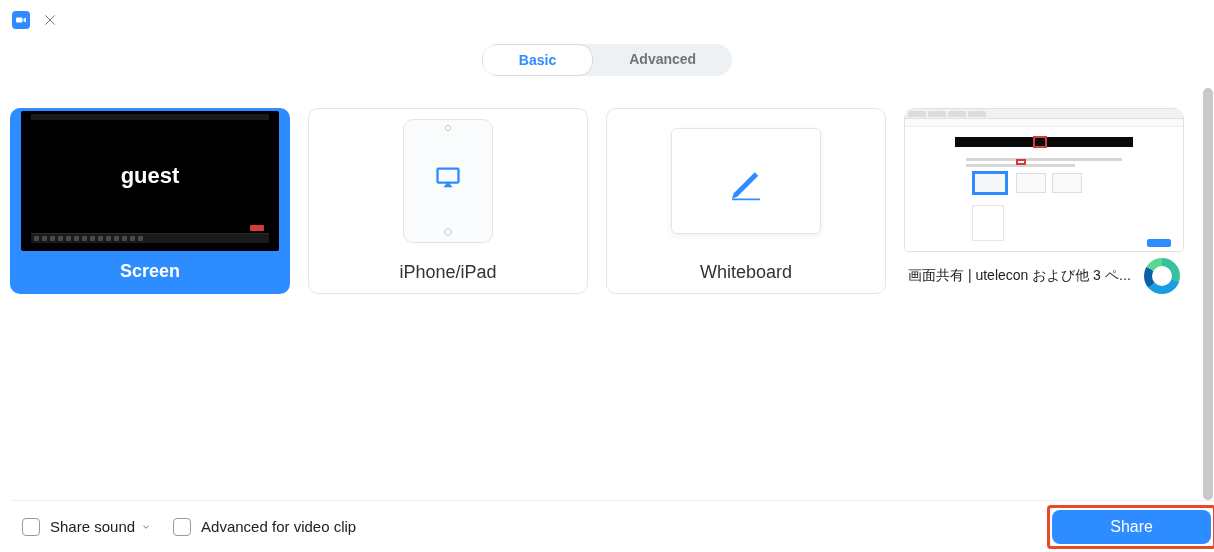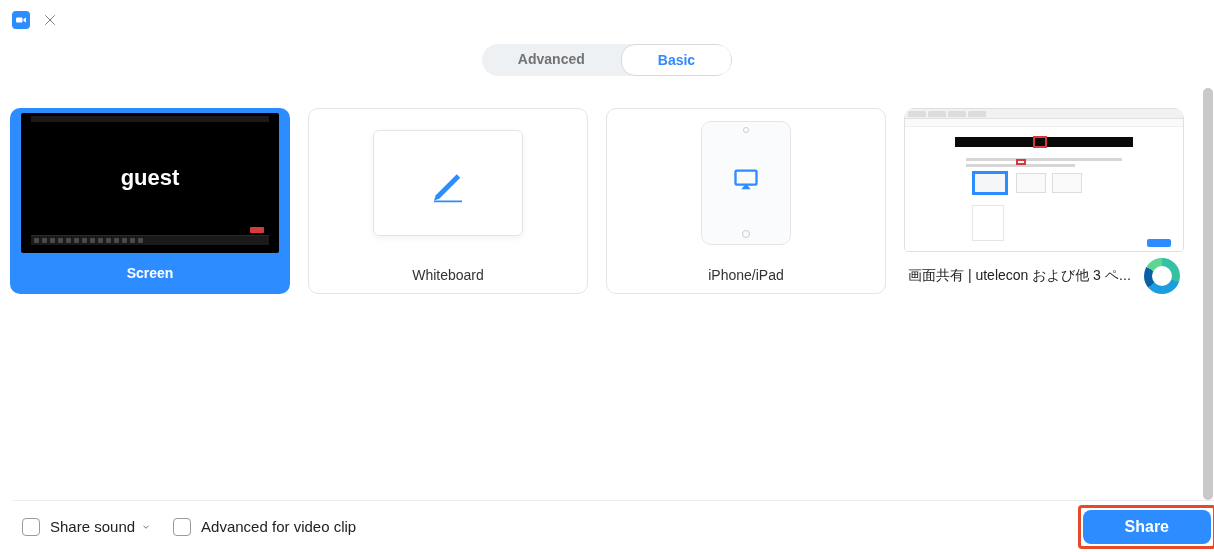--- a/index.html
+++ b/index.html
@@ -19,21 +19,21 @@
   .tab { padding: 7px 36px; font-size: 14px; font-weight: 600; cursor: pointer; border-radius: 14px; }
   .tab.active { background: #fff; color: #2D8CFF; border: 1px solid #d6d8db; }
   .tab.inactive { color: #737373; }
 
   
   .content { position: relative; padding: 4px 10px; height: 412px; }
   .grid { display: flex; flex-wrap: wrap; gap: 18px; }
   .card { width: 280px; height: 186px; border: 1px solid #e3e5e8; border-radius: 10px; display: flex; flex-direction: column; overflow: hidden; cursor: pointer; background: #fff; }
   .card.selected { border: 3px solid #2D8CFF; background: #2D8CFF; }
   .card-thumb { flex: 1; display: flex; align-items: center; justify-content: center; position: relative; }
-  .card-label { text-align: center; padding: 10px 6px; font-size: 14px; color: #333; white-space: nowrap; overflow: hidden; text-overflow: ellipsis; }
+  .card-label { text-align: center; padding: 10px 6px; font-size: 18px; color: #333; white-space: nowrap; overflow: hidden; text-overflow: ellipsis; }
   .card.selected .card-label { color: #fff; font-weight: 600; }
 
   
   .screen-thumb { width: 258px; height: 140px; background: #000; border-radius: 2px; position: relative; overflow: hidden; display:flex; align-items:center; justify-content:center; }
   .screen-thumb .guest { color:#fff; font-weight:700; font-size:22px; margin-top:-10px;}
   .screen-thumb .taskbar { position:absolute; left:4%; bottom:8px; width:92%; height:10px; background:#1a1a1a; border-top:1px solid #2a2a2a; display:flex; align-items:center; gap:3px; padding:0 3px; }
   .screen-thumb .taskbar span { width:5px; height:5px; background:#4a4a4a; border-radius:1px; }
   .screen-thumb .topbar { position:absolute; top:3px; left:4%; width:92%; height:6px; background:#1a1a1a; }
   .screen-thumb .redtag { position:absolute; right:6%; bottom:20px; width:14px; height:6px; background:#d63a3a; border-radius:1px; }
 
@@ -76,21 +76,21 @@
 
   
   .footer { position:absolute; left:12px; bottom:0; width:100%; height:52px; border-top:1px solid #eee; display:flex; align-items:center; padding:0 10px; background:#fff; }
   .chk-wrap { display:flex; align-items:center; margin-right:22px; cursor:pointer;}
   .chk { width:18px; height:18px; border:1.5px solid #9a9a9a; border-radius:4px; margin-right:10px; }
   .chk-wrap .label { font-size:15px; color:#222; }
   .caret { margin-left:6px; }
   .caret svg { width:10px; height:10px; }
   .spacer { flex:1; }
   .share-wrap { border:3px solid #e8492b; border-radius:4px; padding:2px;}
-  .share-btn { background:#2D8CFF; color:#fff; font-weight:700; font-size:16px; border:none; border-radius:8px; padding:8px 42px; cursor:pointer; }
+  .share-btn { background:#2D8CFF; color:#fff; font-weight:400; font-size:16px; border:none; border-radius:8px; padding:8px 58px; cursor:pointer; }
 </style>
 </head>
 <body>
 
 <div class="header">
   <div class="zoom-icon">
     <svg viewBox="0 0 24 24">
         <rect x="2" y="7" width="13" height="10" rx="2" fill="#fff"></rect>
         <path d="M17 10 L22 7 V17 L17 14 Z" fill="#fff"></path>
       </svg>
@@ -98,22 +98,22 @@
   <div class="close-btn">
     <svg viewBox="0 0 24 24">
         <line x1="4" y1="4" x2="20" y2="20"></line>
         <line x1="20" y1="4" x2="4" y2="20"></line>
       </svg>
   </div>
 </div>
 
 <div class="tabs">
   <div class="tab-group">
+    <div class="tab active">Basic</div>
     <div class="tab inactive">Advanced</div>
-    <div class="tab active">Basic</div>
   </div>
 </div>
 
 <div class="content">
   <div class="grid">
 
     <div class="card selected">
       <div class="card-thumb">
         <div class="screen-thumb">
           <div class="topbar"></div>
@@ -131,46 +131,46 @@
               <span></span>
               <span></span>
               <span></span>
               <span></span>
               <span></span>
               <span></span>
             </div>
         </div>
       </div>
       <div class="card-label">Screen</div>
-    </div>
-
-    <div class="card">
-      <div class="card-thumb">
-        <div class="wb-inner">
-          <svg viewBox="0 0 48 48">
-            <path d="M10 38 L34 14 L38 18 L14 42 L8 44 Z" fill="#2D8CFF"></path>
-            <rect x="8" y="44" width="32" height="2" fill="#2D8CFF"></rect>
-          </svg>
-        </div>
-      </div>
-      <div class="card-label">Whiteboard</div>
     </div>
 
     <div class="card">
       <div class="card-thumb">
         <div class="ipad-inner">
           <div class="notch"></div>
           <svg viewBox="0 0 24 24">
             <rect x="3" y="4" width="18" height="12" rx="1" fill="none" stroke="#2D8CFF" stroke-width="2"></rect>
             <path d="M8 20 L12 15 L16 20 Z" fill="#2D8CFF"></path>
           </svg>
           <div class="home"></div>
         </div>
       </div>
       <div class="card-label">iPhone/iPad</div>
+    </div>
+
+    <div class="card">
+      <div class="card-thumb">
+        <div class="wb-inner">
+          <svg viewBox="0 0 48 48">
+            <path d="M10 38 L34 14 L38 18 L14 42 L8 44 Z" fill="#2D8CFF"></path>
+            <rect x="8" y="44" width="32" height="2" fill="#2D8CFF"></rect>
+          </svg>
+        </div>
+      </div>
+      <div class="card-label">Whiteboard</div>
     </div>
 
     <div class="card browser">
       <div class="browser-thumb">
         <div class="tabline">
             <span></span>
             <span></span>
             <span></span>
             <span></span>
           </div>

